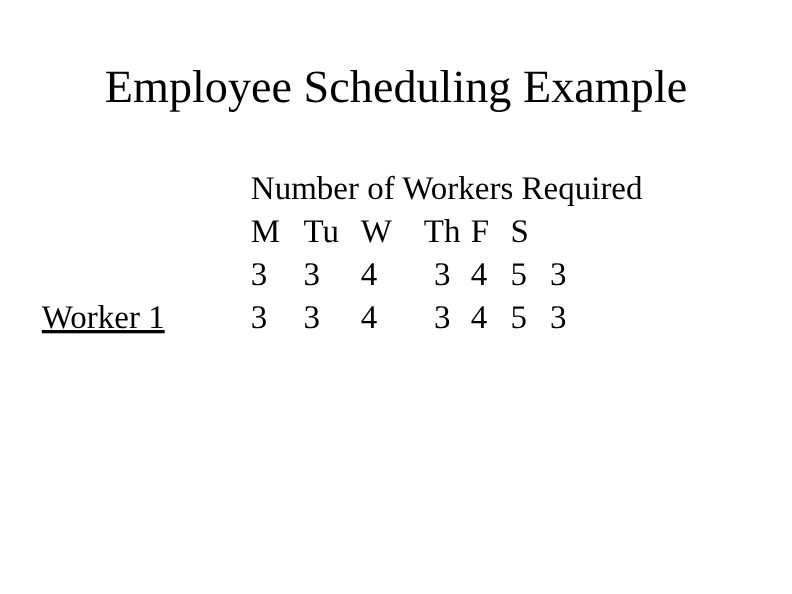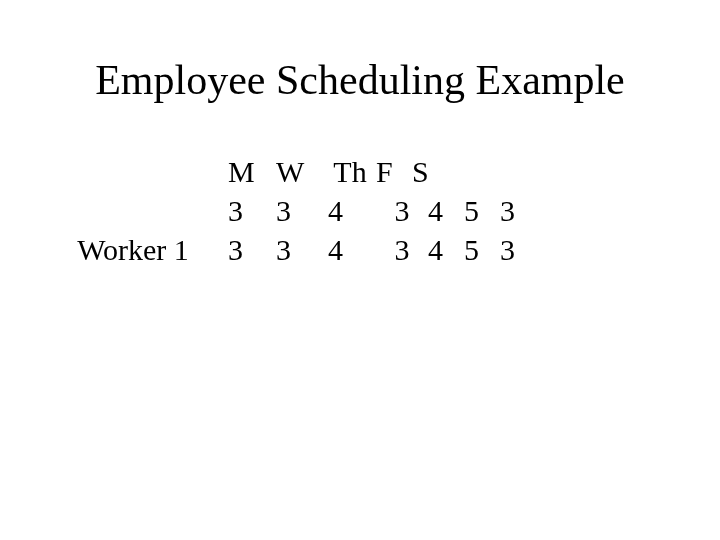--- a/index.html
+++ b/index.html
@@ -33,21 +33,22 @@
     left: 38px;
     font-size: 30px;
     line-height: 1.3;
   }
   .row {
     display: flex;
     align-items: baseline;
   }
   .labelcol {
     width: 190px;
-    text-align: center;
+    text-align: left;
+    text-decoration: underline;
   }
   .headerline {
     padding-left: 190px;
   }
   .c-m  { display:inline-block; width:48px; text-align:left; }
   .c-tu { display:inline-block; width:52px; text-align:left; }
   .c-w  { display:inline-block; width:48px; text-align:left; }
   .c-th { display:inline-block; width:52px; text-align:center; }
   .c-f  { display:inline-block; width:36px; text-align:left; }
   .c-s  { display:inline-block; width:36px; text-align:left; }
@@ -55,24 +56,26 @@
 </style>
 </head>
 <body>
 
 <div class="slide">
 
   <div class="title">Employee Scheduling Example</div>
 
   <div class="content">
 
+    <div class="row headerline">Number of Workers Required</div>
 
     <div class="row">
       <span class="labelcol"></span>
       <span class="c-m">M</span>
+      <span class="c-tu">Tu</span>
       <span class="c-w">W</span>
       <span class="c-th">Th</span>
       <span class="c-f">F</span>
       <span class="c-s">S</span>
     </div>
 
     <div class="row">
       <span class="labelcol"></span>
       <span class="c-m">3</span>
       <span class="c-tu">3</span>

